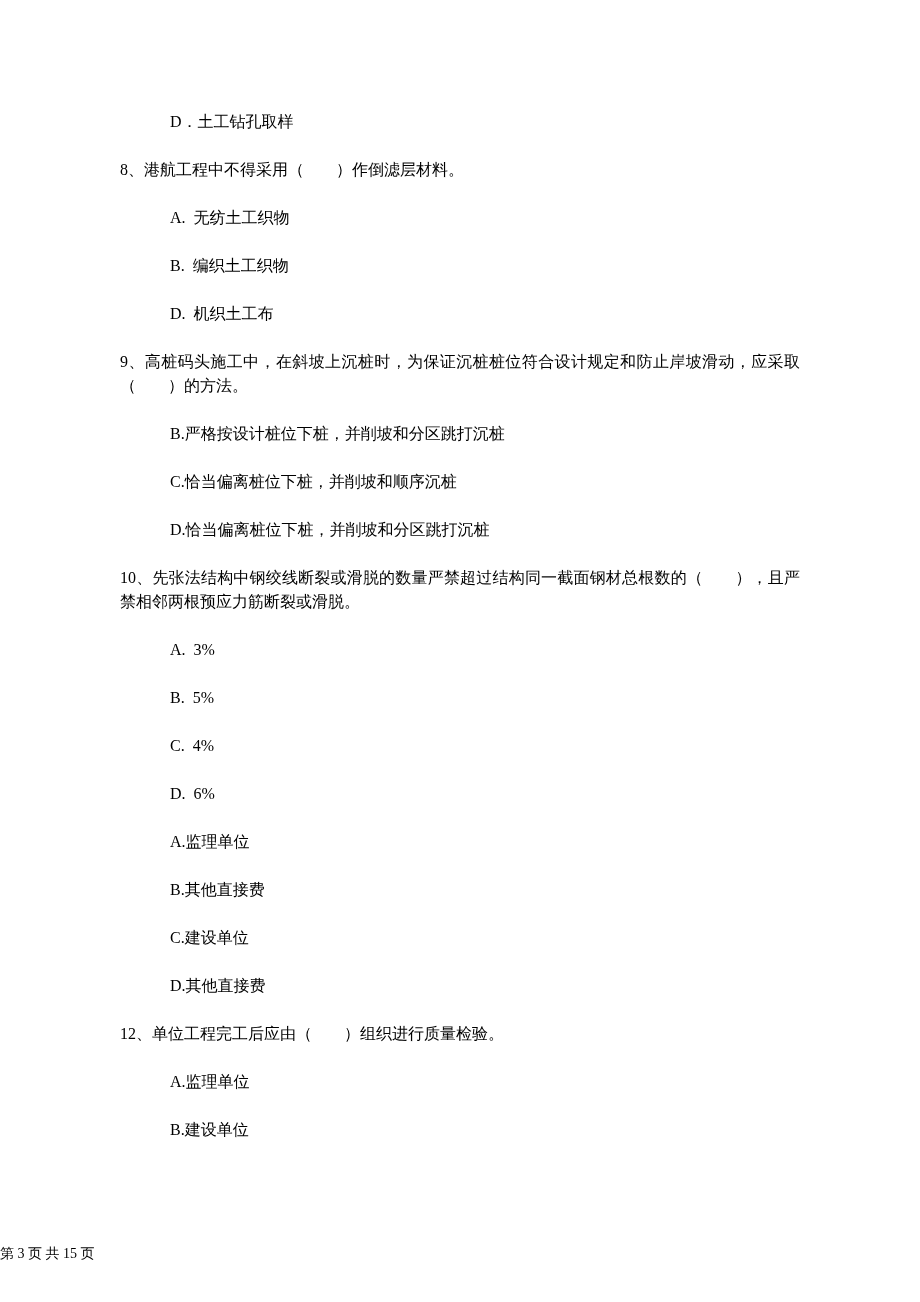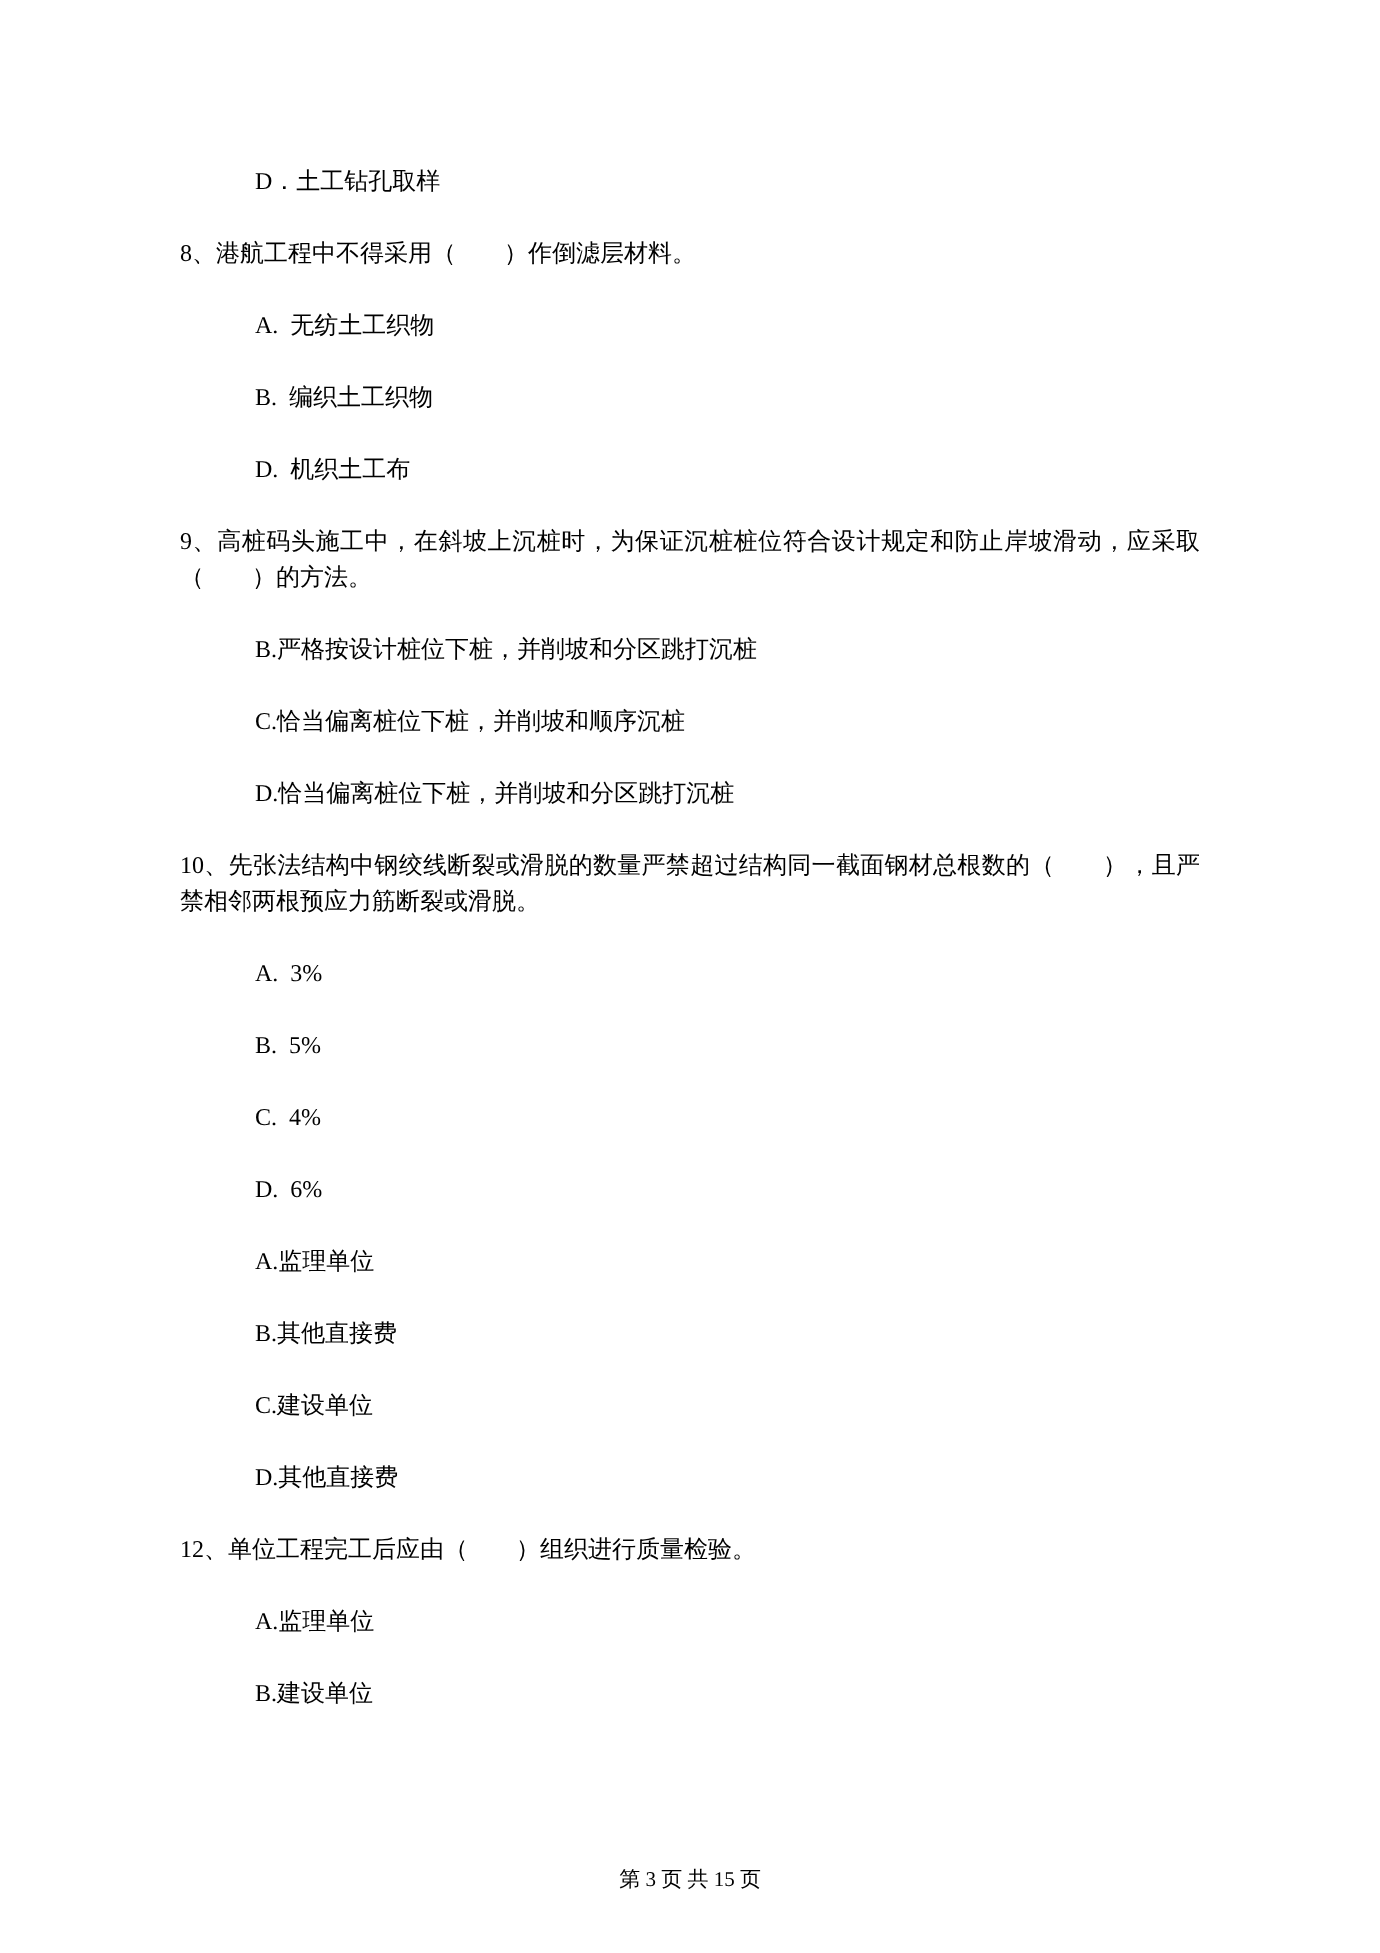--- a/index.html
+++ b/index.html
@@ -25,21 +25,21 @@
   }
   .q-stem {
     margin-bottom: 24px;
     text-align: justify;
   }
   .footer {
     position: absolute;
     bottom: 38px;
     left: 0;
     right: 0;
-    text-align: center;
+    text-align: left;
     font-size: 14px;
   }
 </style>
 </head>
 <body>
 
 <div class="page">
 
   <div class="option-block">
     <div class="opt">D．土工钻孔取样</div>

